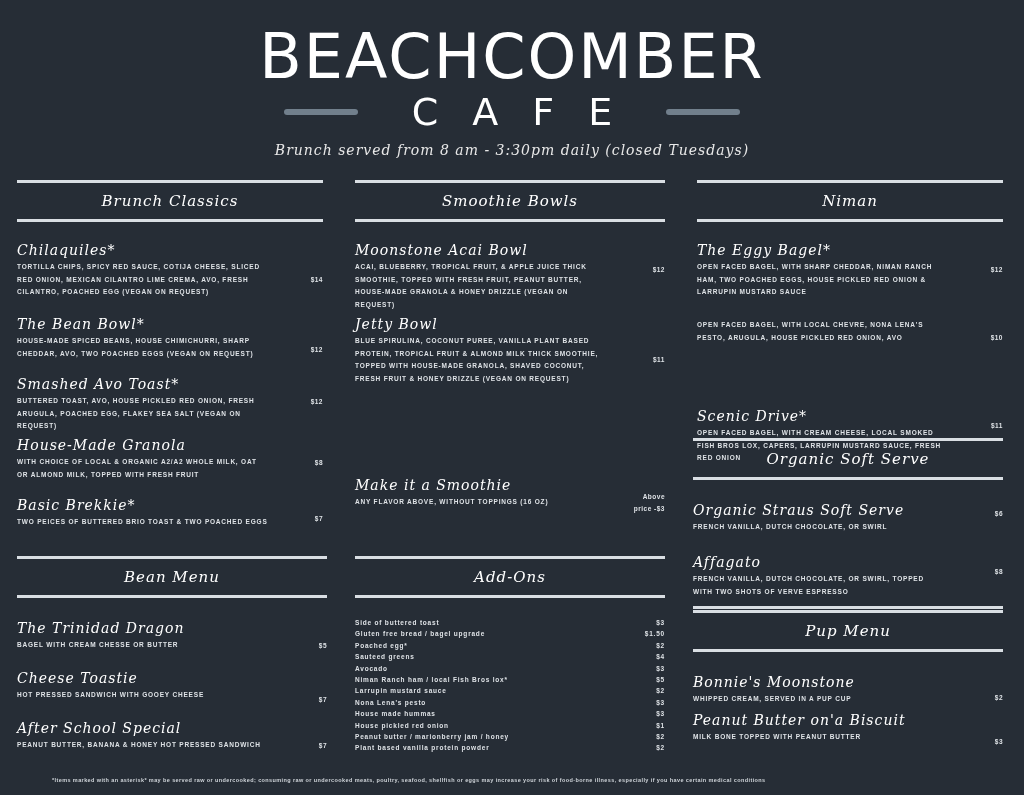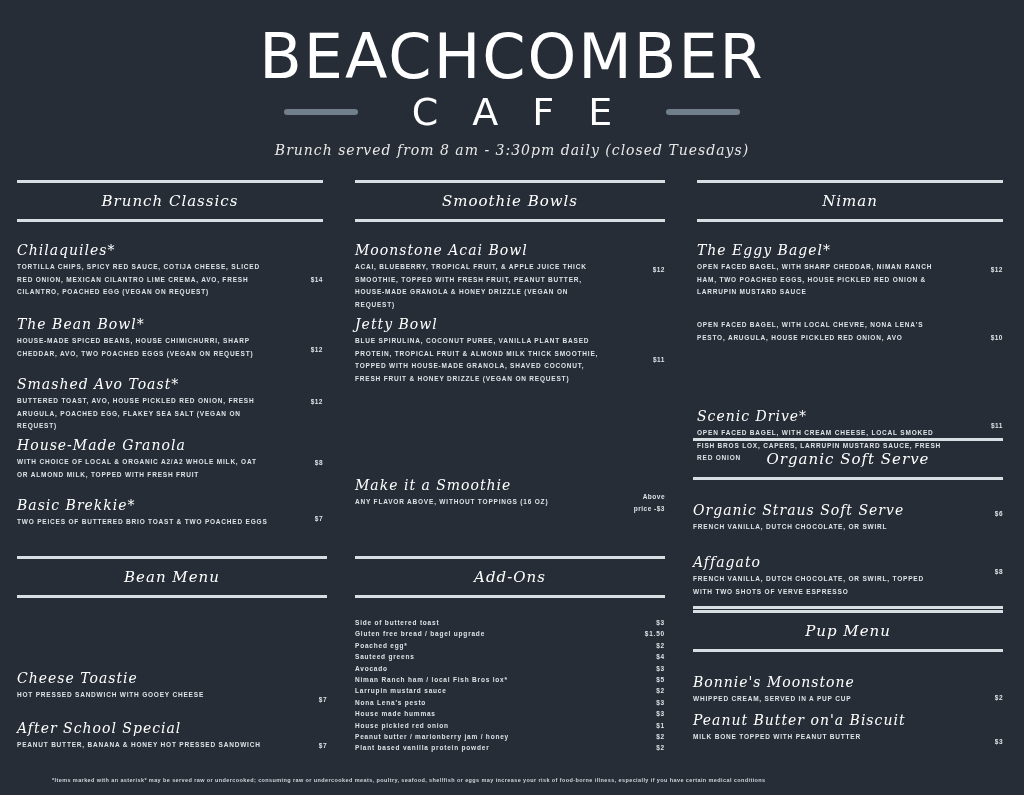--- a/index.html
+++ b/index.html
@@ -138,20 +138,25 @@
   <div class="item" style="top:116px;">
     <div class="item-name script">Affagato</div>
     <div class="item-desc">French vanilla, dutch chocolate, or swirl, topped with two shots of Verve espresso</div>
     <div class="item-price" style="top:12px;">$8</div>
   </div>
   <div style="position:absolute; left:0; right:0; top:168px; border-top:3px solid #d9dee3;"></div>
 </div>
 
 <div class="section" style="left:17px; top:556px; width:310px; height:200px;">
   <div class="sec-head script">Bean Menu</div>
+  <div class="item" style="top:64px;">
+    <div class="item-name script">The Trinidad Dragon</div>
+    <div class="item-desc">Bagel with cream chesse or butter</div>
+    <div class="item-price" style="top:20px;">$5</div>
+  </div>
   <div class="item" style="top:114px;">
     <div class="item-name script">Cheese Toastie</div>
     <div class="item-desc">Hot pressed sandwich with gooey cheese</div>
     <div class="item-price" style="top:24px;">$7</div>
   </div>
   <div class="item" style="top:164px;">
     <div class="item-name script">After School Special</div>
     <div class="item-desc" style="width:280px;">Peanut butter, banana &amp; honey hot pressed sandwich</div>
     <div class="item-price" style="top:20px;">$7</div>
   </div>

